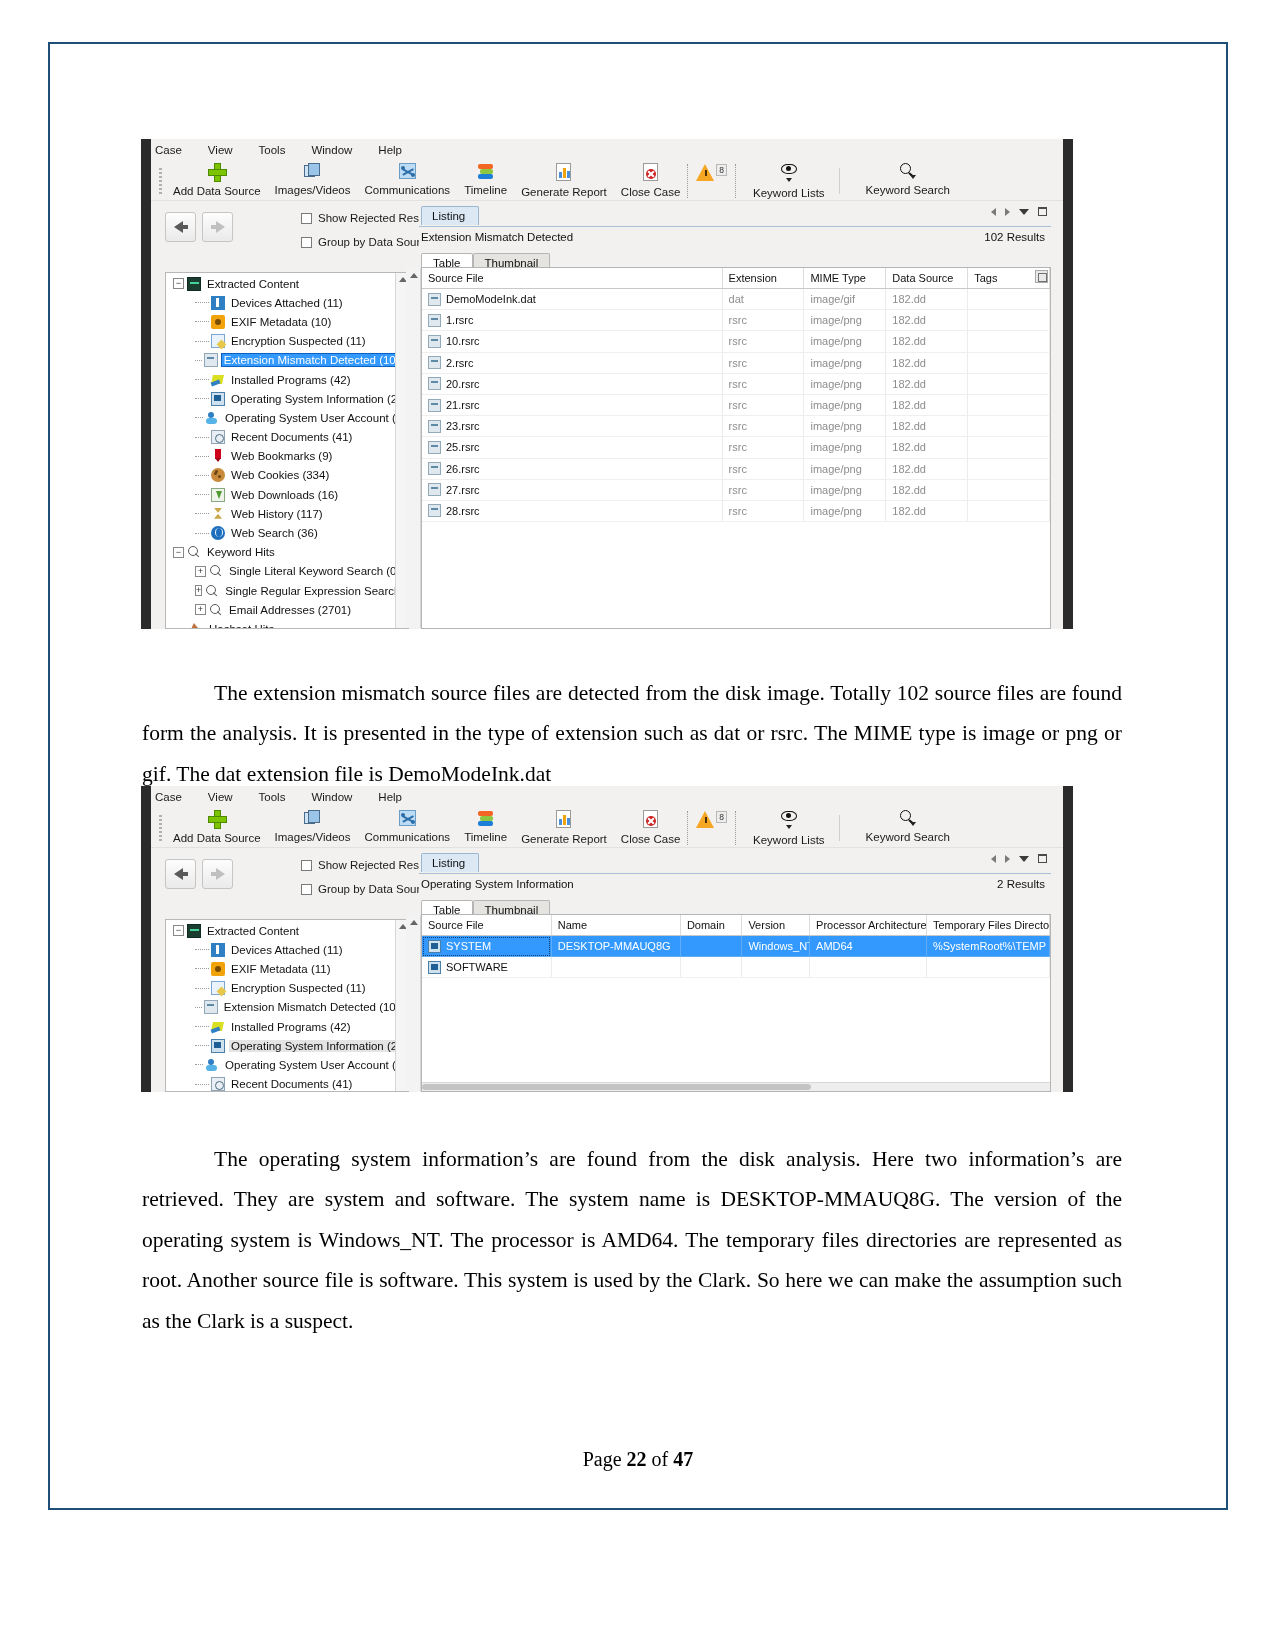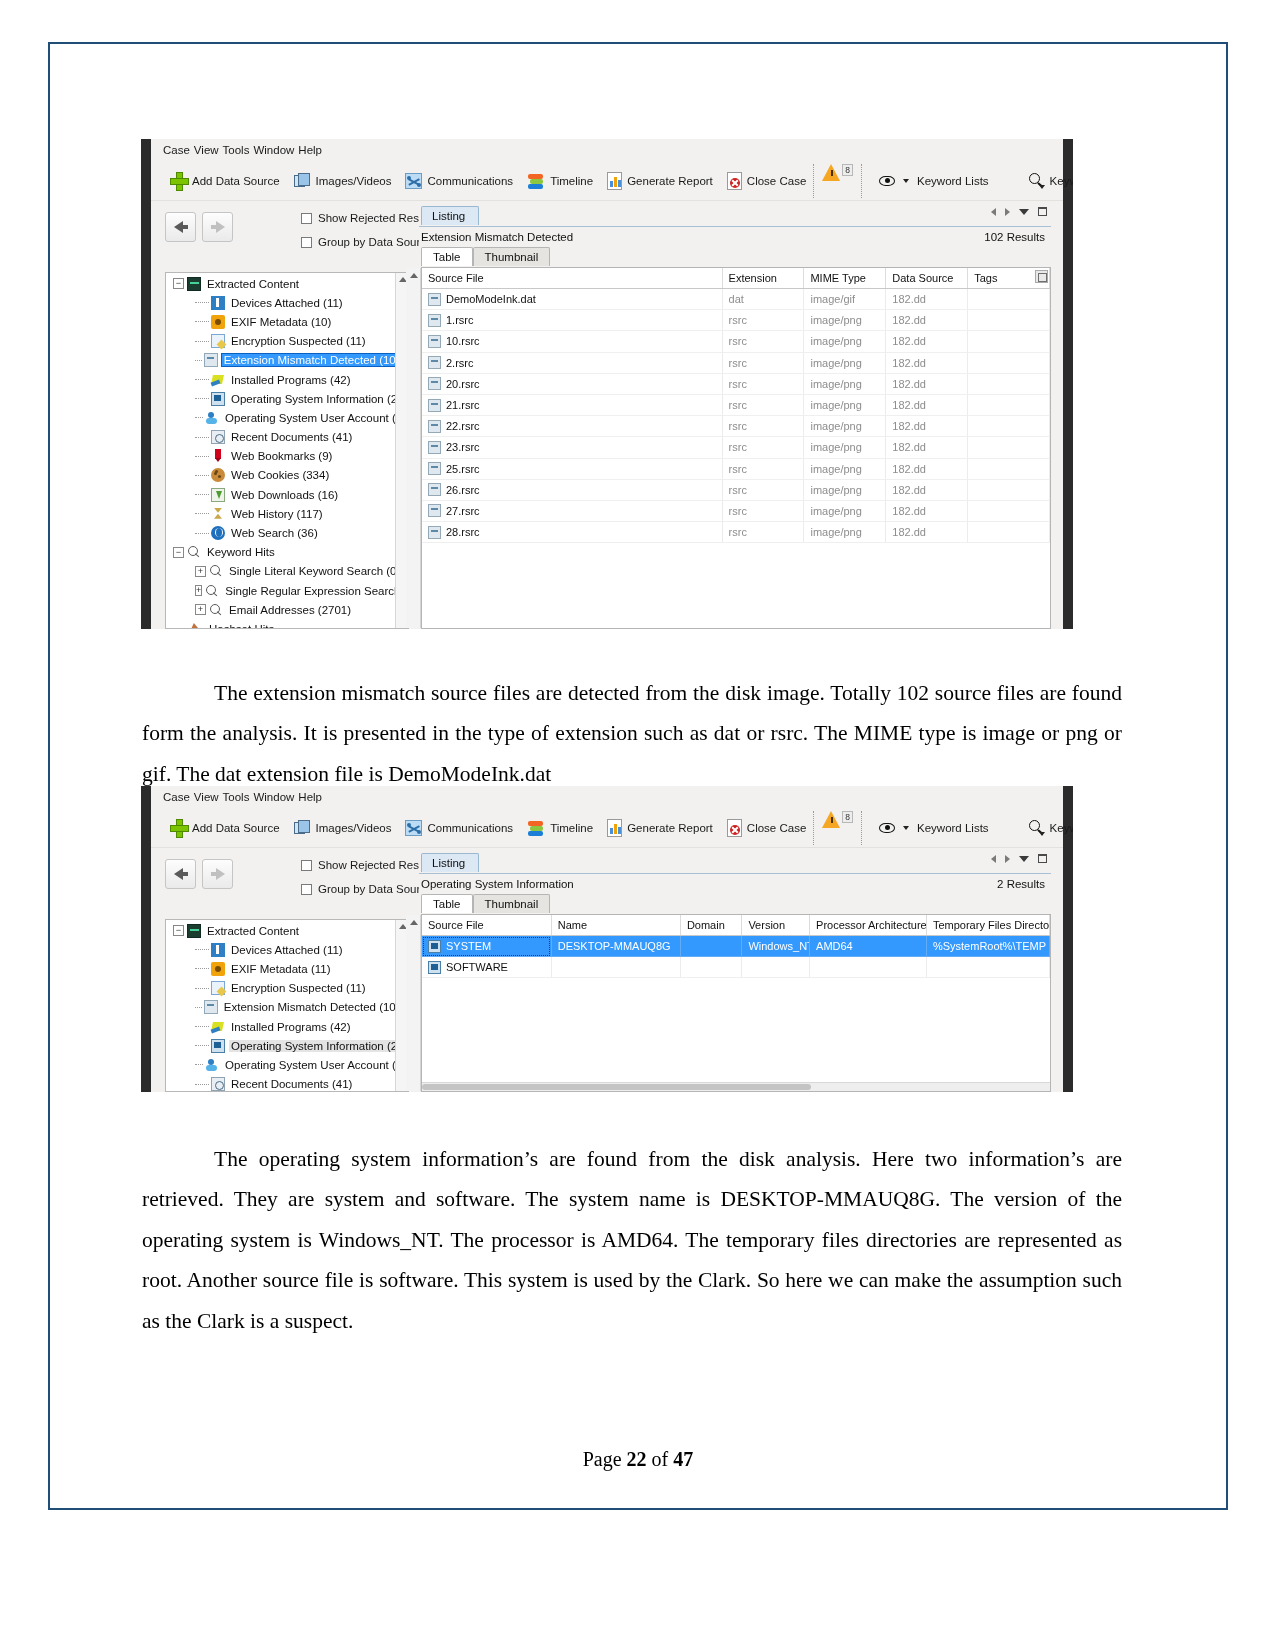--- a/index.html
+++ b/index.html
@@ -60,39 +60,40 @@
   .shot .body{
     position:absolute; left:10px; top:0; right:10px; bottom:0;
     background:#f2f1f0;
   }
 
   
   .menubar{
     position:absolute; left:0; top:0; right:0; height:22px;
     background:#f2f1f0;
     display:flex; align-items:center;
-    padding-left:12px; gap:4px;
+    padding-left:4px; gap:26px;
   }
   .menubar span{
     font-family:"Liberation Sans", sans-serif;
     font-size:11.5px; color:#1a1a1a;
   }
 
   
   .toolbar{
     position:absolute; left:0; top:22px; right:0; height:40px;
     background:#f2f1f0;
     display:flex; align-items:center;
     padding-left:8px;
     border-bottom:1px solid #e3e1de;
   }
   .tb-item{
     display:flex; align-items:center; gap:5px;
     padding:0 7px; height:36px;
     white-space:nowrap;
+    flex-direction:column;
   }
   .tb-item .lbl{
     font-family:"Liberation Sans", sans-serif;
     font-size:11.5px; color:#1a1a1a;
   }
   .tb-sep{
     width:1px; height:26px; background:#cfcfcf; margin:0 7px;
   }
   .tb-dotted{
     border-left:1px dotted #9a9a9a;
@@ -307,21 +308,21 @@
   .tabnav .t-d{ width:0;height:0;border-left:5px solid transparent;border-right:5px solid transparent;border-top:6px solid #3a3a3a; }
   .tabnav .t-sq{ width:9px;height:9px;border:1px solid #4a4a4a;border-top-width:2px; }
 
   .listing-head{
     position:absolute; left:0; top:27px; right:0; height:16px;
     display:flex; align-items:center; justify-content:space-between;
     padding:0 6px 0 2px;
     font-family:"Liberation Sans", sans-serif; font-size:11.5px; color:#111;
   }
   .subtabs{
-    position:absolute; left:2px; top:45px; height:20px; right:0;
+    position:absolute; left:2px; top:51px; height:20px; right:0;
   }
   .subtab{
     display:inline-block;
     padding:3px 11px;
     font-family:"Liberation Sans", sans-serif; font-size:11.5px; color:#111;
     border:1px solid #b5b5b5; border-bottom:none; background:#e6e4e1;
     border-radius:2px 2px 0 0;
     vertical-align:bottom;
   }
   .subtab.active{ background:#fff; }
@@ -676,29 +677,20 @@
                     <td>
                       <span class="cellfile"><span class="fi"></span>21.rsrc</span>
                     </td>
                     <td class="dim">rsrc</td>
                     <td class="dim">image/png</td>
                     <td class="dim">182.dd</td>
                     <td></td>
                   </tr>
                   <tr>
                     <td>
-                      <span class="cellfile"><span class="fi"></span>22.rsrc</span>
-                    </td>
-                    <td class="dim">rsrc</td>
-                    <td class="dim">image/png</td>
-                    <td class="dim">182.dd</td>
-                    <td></td>
-                  </tr>
-                  <tr>
-                    <td>
                       <span class="cellfile"><span class="fi"></span>23.rsrc</span>
                     </td>
                     <td class="dim">rsrc</td>
                     <td class="dim">image/png</td>
                     <td class="dim">182.dd</td>
                     <td></td>
                   </tr>
                   <tr>
                     <td>
                       <span class="cellfile"><span class="fi"></span>25.rsrc</span>

